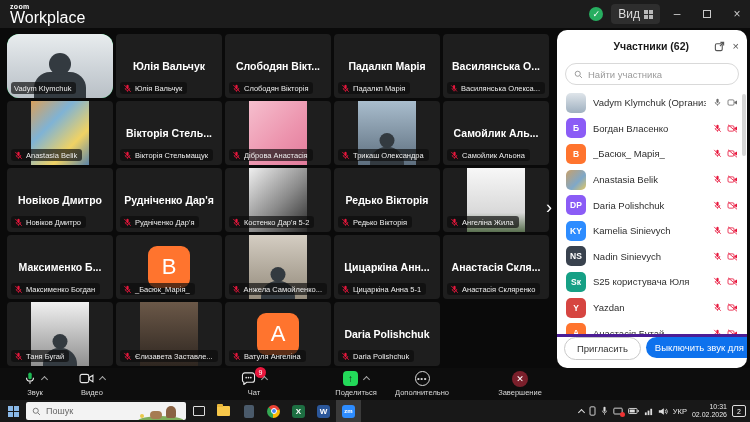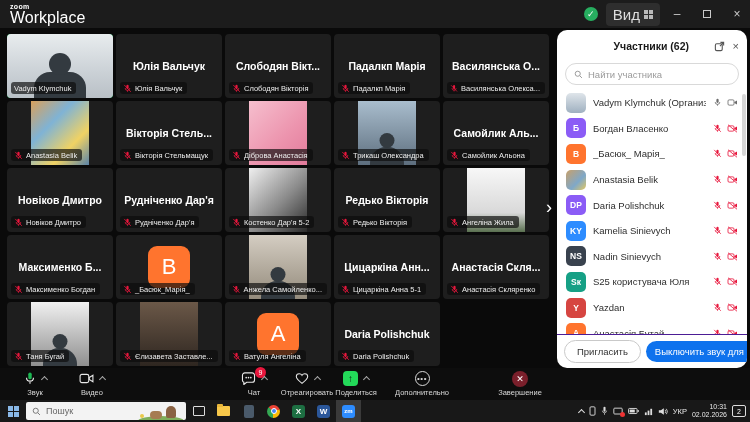--- a/index.html
+++ b/index.html
@@ -9,32 +9,32 @@
 
   
   .titlebar { position:absolute; top:0; left:0; width:750px; height:28px; background:#1c1c1c; }
   .logo { position:absolute; left:10px; top:3px; color:#fff; line-height:1; }
   .logo .lt { font-size:7px; font-weight:bold; letter-spacing:.3px; }
   .logo .lb { font-size:16px; }
   .tb-right { position:absolute; right:0; top:0; height:28px; display:flex; align-items:center; gap:4px; }
   .shield { width:14px; height:14px; border-radius:50%; background:#27ae60; color:#fff; font-size:9px;
     display:flex; align-items:center; justify-content:center; }
   .view-btn { display:flex; align-items:center; gap:4px; background:#2e2e2e; border-radius:4px;
-    padding:3px 7px; color:#ddd; font-size:15px; margin-left:4px; }
+    padding:3px 7px; color:#ddd; font-size:12px; margin-left:4px; }
   .view-grid { display:grid; grid-template-columns:4px 4px; grid-template-rows:4px 4px; gap:1px; }
   .view-grid i { background:#bbb; }
   .winbtn { width:26px; height:28px; display:flex; align-items:center; justify-content:center; color:#c9c9c9; font-size:12px; }
   .maxbox { width:8px; height:8px; border:1px solid #c9c9c9; display:inline-block; }
 
   
   .stage { position:absolute; top:28px; left:0; width:556px; height:340px; background:#0a0a0a; }
   .grid { display:grid; grid-template-columns:repeat(5,106px); grid-auto-rows:64px; gap:3px; padding:6px 0 0 7px; }
   .tile { position:relative; background:#1e1e1e; border-radius:4px; overflow:hidden;
     display:flex; align-items:center; justify-content:center; }
-  .tile.active { box-shadow:0 0 0 2px #00d65b inset; }
+  .tile.active { box-shadow:0 0 0 2px #00d65b inset;border-radius:12px; }
   .center-name { color:#fff; font-weight:bold; font-size:10.5px; white-space:nowrap; overflow:hidden;
     max-width:100px; padding:0 3px; }
   .letter-avatar { width:42px; height:42px; border-radius:9px; color:#fff; font-size:22px;
     display:flex; align-items:center; justify-content:center; }
   .photo { height:100%; width:58px; position:relative; }
   .photo.full { width:100%; }
   .sil { position:absolute; left:50%; bottom:0; transform:translateX(-50%); width:34px; height:18px;
     border-radius:16px 16px 0 0; background:#333a40; }
   .sil::before { content:""; position:absolute; left:50%; top:-14px; transform:translateX(-50%);
     width:15px; height:15px; border-radius:50%; background:#333a40; }
@@ -66,21 +66,21 @@
     display:flex; align-items:center; gap:5px; padding:0 8px; color:#9a9a9a; font-size:9.5px; }
   .plist { flex:1; overflow:hidden; position:relative; }
   .prow { display:flex; align-items:center; height:25.6px; padding:0 9px; gap:7px; }
   .avatar { flex:0 0 20px; width:20px; height:20px; border-radius:5px; color:#fff; font-size:8.5px;
     font-weight:bold; display:flex; align-items:center; justify-content:center; overflow:hidden; }
   .avatar.photo-a { background:linear-gradient(135deg,#c8a06a,#7fa8c9 60%,#e5c860); }
   .avatar.photo-h { background:linear-gradient(180deg,#dfe5ea,#9fb0c0); }
   .pname { flex:1; font-size:9.5px; color:#2e2e2e; white-space:nowrap; overflow:hidden; }
   .picons { display:flex; gap:5px; align-items:center; }
   .scrollthumb { position:absolute; right:1px; top:4px; width:4px; height:62px; background:#d6d6d6; border-radius:2px; }
-  .panel-footer { height:34px; border-top:1px solid #4c1d95; display:flex; align-items:center; gap:5px; padding:0 7px; }
+  .panel-footer { height:34px; border-top:3px solid #4c1d95; display:flex; align-items:flex-start; gap:5px; padding:0 7px; }
   .invite-btn { border:1px solid #c9c9c9; background:#fff; border-radius:14px; font-size:9.5px;
     color:#333; padding:5px 12px; font-family:inherit; }
   .muteall-btn { border:none; background:#0e72ed; color:#fff; border-radius:14px; font-size:9.5px;
     padding:5px 9px; white-space:nowrap; font-family:inherit; }
 
   
   .toolbar { position:absolute; top:368px; left:0; width:750px; height:32px; background:#0d0d0d; }
   .tb-item { position:absolute; top:2px; display:flex; flex-direction:column; align-items:center; color:#d9d9d9; }
   .tb-top { display:flex; align-items:center; gap:6px; height:17px; }
   .tb-label { font-size:7.5px; margin-top:1px; white-space:nowrap; }
@@ -772,29 +772,20 @@
             </g>
             <circle cx="5.5" cy="6" r=".9" fill="#e8e8e8"></circle>
             <circle cx="8" cy="6" r=".9" fill="#e8e8e8"></circle>
             <circle cx="10.5" cy="6" r=".9" fill="#e8e8e8"></circle>
           </svg>
         <span class="badge-red">9</span>
         <span class="chev"></span>
       </div>
       <div class="tb-label">Чат</div>
     </div>
-    <div class="tb-item" style="left:272px;width:70px;">
-      <div class="tb-top">
-        <svg width="14" height="13" viewBox="0 0 16 14">
-            <path d="M8 12.5C4 9.5 1.5 7.3 1.5 4.8 1.5 3 3 1.5 4.8 1.5c1.3 0 2.5.7 3.2 1.9.7-1.2 1.9-1.9 3.2-1.9 1.8 0 3.3 1.5 3.3 3.3 0 2.5-2.5 4.7-6.5 7.7Z" fill="none" stroke="#e8e8e8" stroke-width="1.2"></path>
-          </svg>
-        <span class="chev"></span>
-      </div>
-      <div class="tb-label">Отреагировать</div>
-    </div>
     <div class="tb-item" style="left:326px;width:60px;">
       <div class="tb-top">
         <span class="share-sq">↑</span>
         <span class="chev"></span>
       </div>
       <div class="tb-label">Поделиться</div>
     </div>
     <div class="tb-item" style="left:388px;width:68px;">
       <div class="tb-top">
           <span class="more-circ">•••</span>

